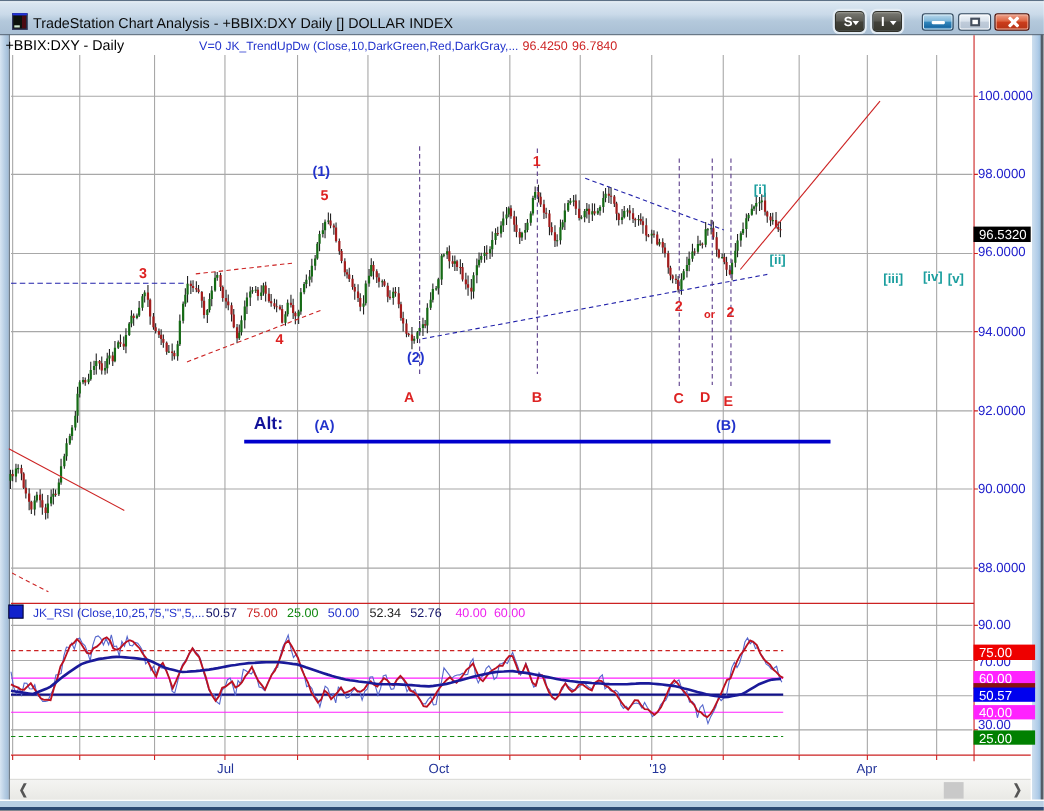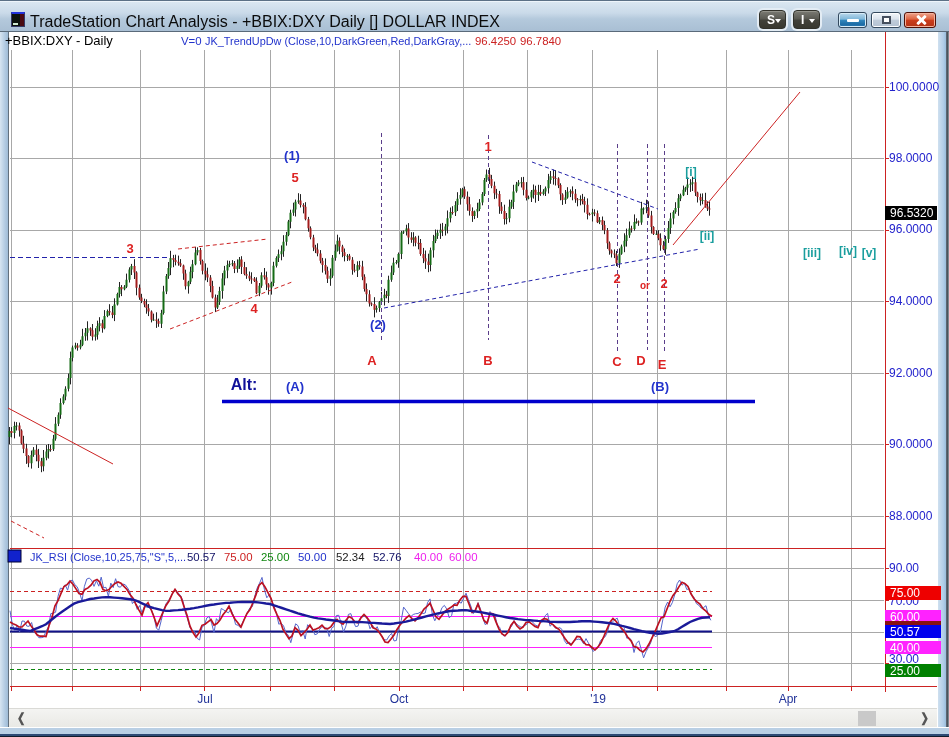--- a/index.html
+++ b/index.html
@@ -3,21 +3,21 @@
 * {margin:0;padding:0;box-sizing:border-box}
 body {width:949px;height:737px;position:relative;overflow:hidden;font-family:"Liberation Sans",sans-serif;background:#fff}
 .titlebar {position:absolute;left:0;top:0;width:949px;height:31px;
   background:linear-gradient(#dce8f2 0%,#cadaE9 40%,#b4c9dc 60%,#a9bfd4 100%);
   border-top:1px solid #5c7186;box-shadow:inset 0 1px 0 #eef5fb}
 .tleft {position:absolute;left:0;top:31px;width:9px;bottom:10px;background:linear-gradient(90deg,#d7e5f2,#b3cbe2 60%,#9fbbd6);border-right:1px solid #62707e}
 .tright {position:absolute;right:0;top:31px;width:12px;bottom:10px;background:linear-gradient(90deg,#ffffff 0 1px,#cfe0ef 1px,#b0cce8 55%,#9dbfdd 72%,#5f6b78 78%,#424a54 86%,#9aa0a8 100%)}
 .tbottom {position:absolute;left:0;bottom:0;width:949px;height:10px;background:linear-gradient(#ffffff 0 1px,#b9cfe4 1px 7px,#2d4a74 7px 9px,#101b2b 9px 10px)}
 .icon {position:absolute;left:11px;top:12px;width:14px;height:15px;background:#0c120c;border:1px solid #343a64;border-top:2px solid #2233dd;box-shadow:inset -4px 0 0 #4a0a12}
 .icon:after {content:"";position:absolute;left:1px;bottom:1px;width:5px;height:2px;background:#cfe8cf}
-.title {position:absolute;left:30px;top:13px;font-size:16px;color:#0b0b0b}
+.title {position:absolute;left:30px;top:13px;font-size:13px;color:#0b0b0b}
 .btnSI {position:absolute;top:10px;width:27px;height:19px;border-radius:4px;
   background:linear-gradient(#7b7b74,#5a5a53 45%,#41413a 55%,#38382f);
   border:1px solid #31312a;box-shadow:0 0 0 2px #e3ecf4,inset 0 1px 0 #93938b;color:#fff;
   font-weight:bold;font-size:12px;text-align:left;line-height:18px;padding-left:7px}
 .btnSI .car {position:absolute;right:4px;top:8px;width:0;height:0;border-left:3.5px solid transparent;border-right:3.5px solid transparent;border-top:4px solid #fff}
 .capbtn {position:absolute;top:12px;height:16px;border-radius:3px;border:1px solid #34495e}
 .minb {left:838px;width:29px;background:linear-gradient(#bcd9ec 0%,#7db6d9 45%,#3388bd 50%,#1c6ca6 80%,#2e7cb4 100%);box-shadow:inset 0 0 0 1px #d6ebf7}
 .minb i {position:absolute;left:8px;top:6px;width:12px;height:3px;background:#fff;border-radius:1px}
 .maxb {left:871px;width:30px;background:linear-gradient(#f2f6fa 0%,#d9e2ec 45%,#c0ccda 50%,#b4c2d2 100%);box-shadow:inset 0 0 0 1px #fdfeff}
 .maxb i {position:absolute;left:10px;top:3px;width:9px;height:8px;border:2px solid #454f5e;background:#fff}

